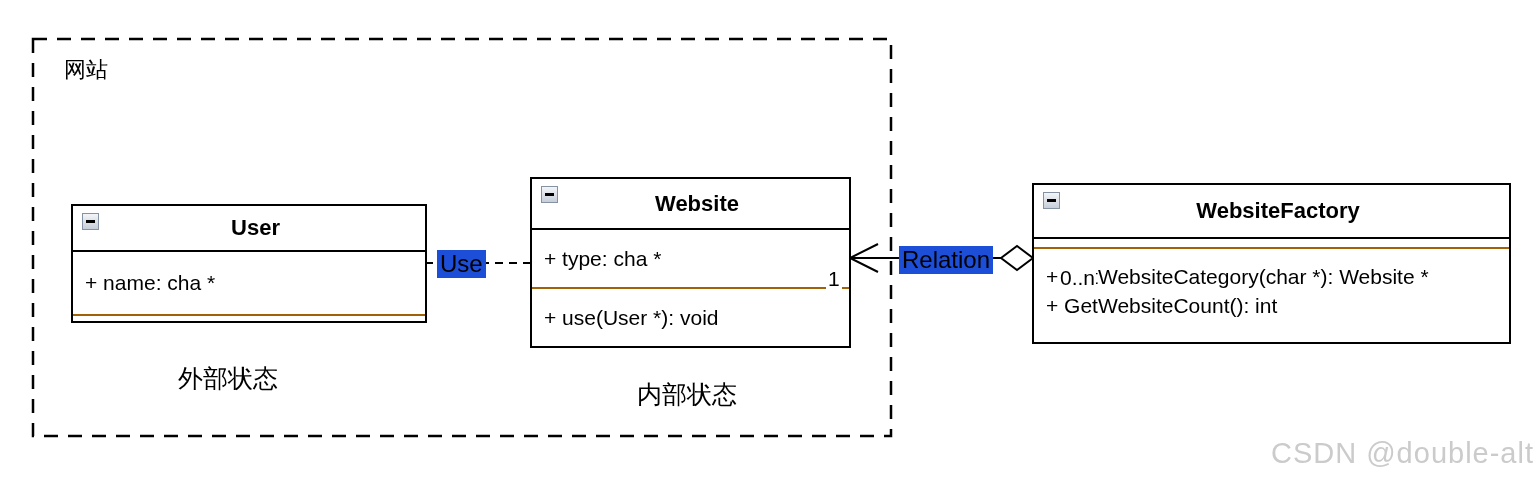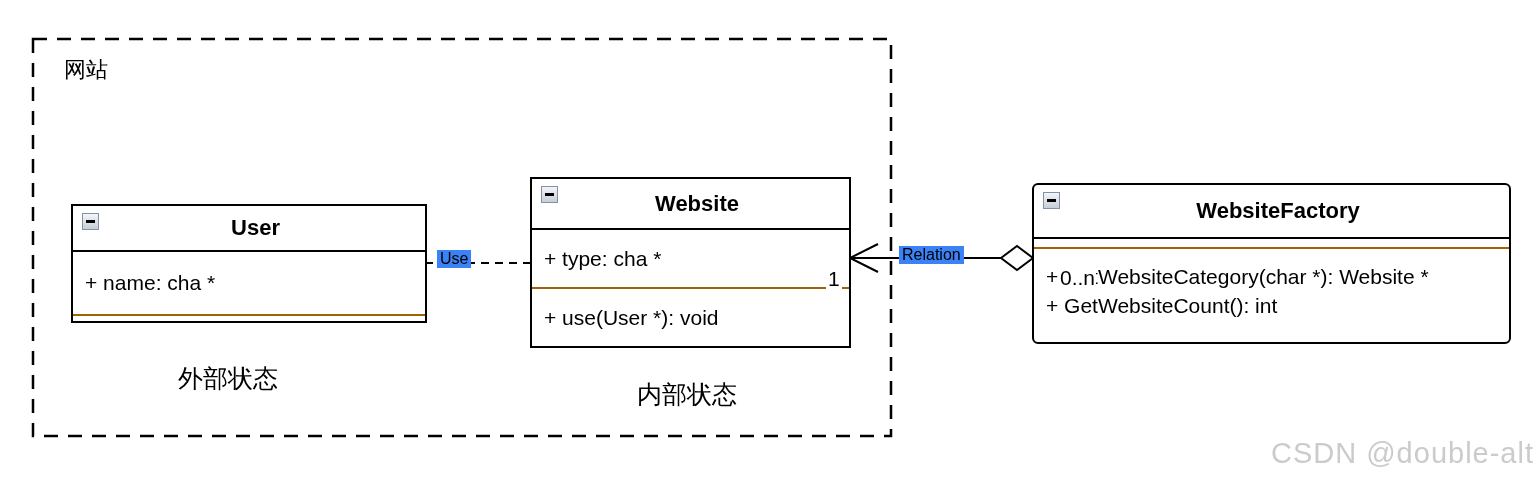--- a/index.html
+++ b/index.html
@@ -35,21 +35,21 @@
   }
   .compartment.divided { border-bottom:2px solid #a16207; }
   .compartment.fill { flex:1 1 auto; }
   .compartment.toplist { justify-content:flex-start; padding-top:13px; line-height:29px; }
 
   .label { position:absolute; z-index:3; white-space:nowrap; }
   .boundary-label { left:64px; top:55px; font-size:22px; }
   .caption { font-size:25px; }
   .caption-user { left:170px; top:362px;margin-left:8px; }
   .caption-website { left:637px; top:378px; }
-  .edge-label { font-size:16px; background:#3b82f6; padding:0 3px; }
+  .edge-label { font-size:24px; background:#1d4ed8; padding:0 3px; }
   .use-label { left:437px; top:250px; }
   .relation-label { left:899px; top:246px; }
   .mult { font-size:21px; background:#fff; z-index:4; }
   .mult-one { left:826px; top:267px; padding:0 2px; }
   .mult-many { left:1060px; top:266px; padding-right:1px; }
   .watermark {
     right:4px; top:437px; font-size:29px; color:#cbcbcb; z-index:5; letter-spacing:1px;
   }
 </style>
 </head>
@@ -85,21 +85,21 @@
       <span>Website</span>
     </div>
     <div class="compartment divided" style="height:59px;">
       <span>+ type: cha *</span>
     </div>
     <div class="compartment fill">
       <span>+ use(User *): void</span>
     </div>
   </div>
 
-  <div class="uml-box" style="left:1032px; top:183px; width:479px; height:161px;border-radius:6px;">
+  <div class="uml-box" style="left:1032px; top:183px; width:479px; height:161px;">
     <div class="uml-header" style="height:54px;">
       <span class="collapse"></span>
       <span>WebsiteFactory</span>
     </div>
     <div class="compartment divided" style="height:10px;"></div>
     <div class="compartment fill toplist">
       <span>+ GetWebsiteCategory(char *): Website *</span>
       <span>+ GetWebsiteCount(): int</span>
     </div>
   </div>

